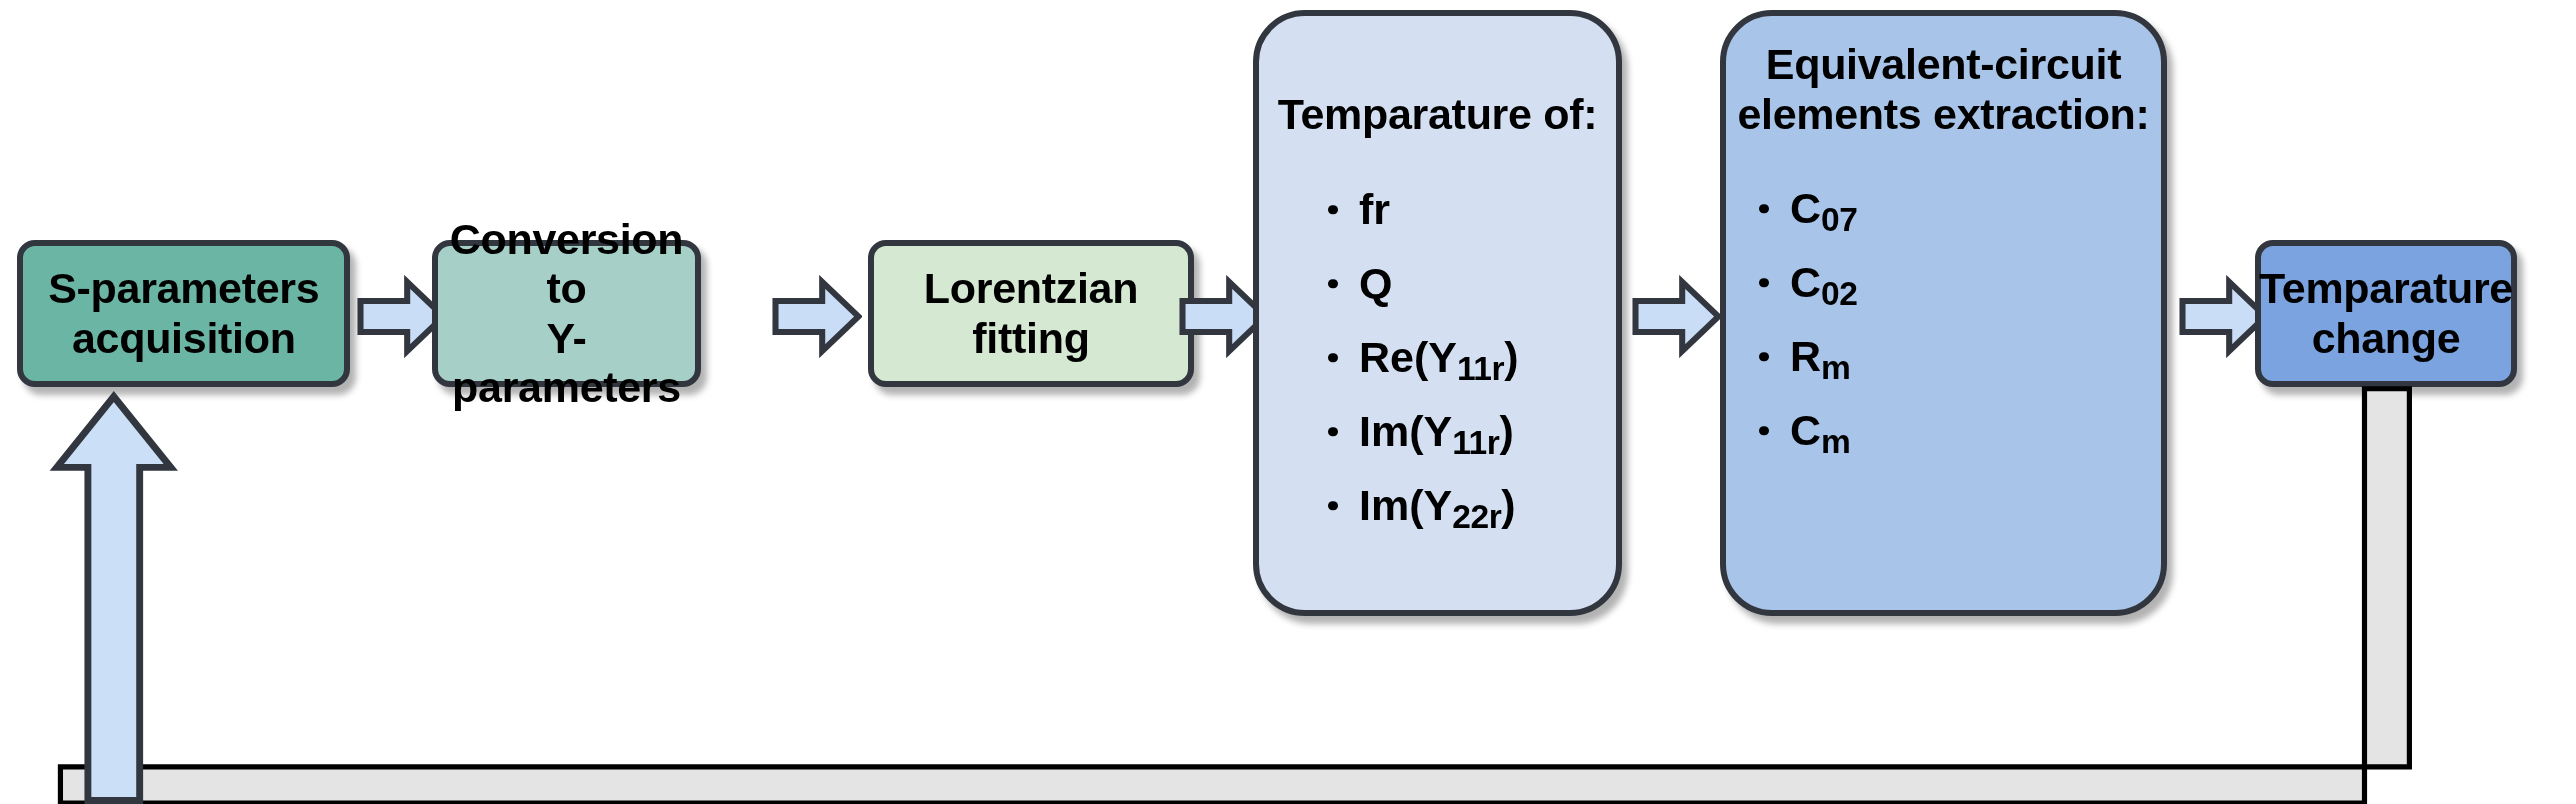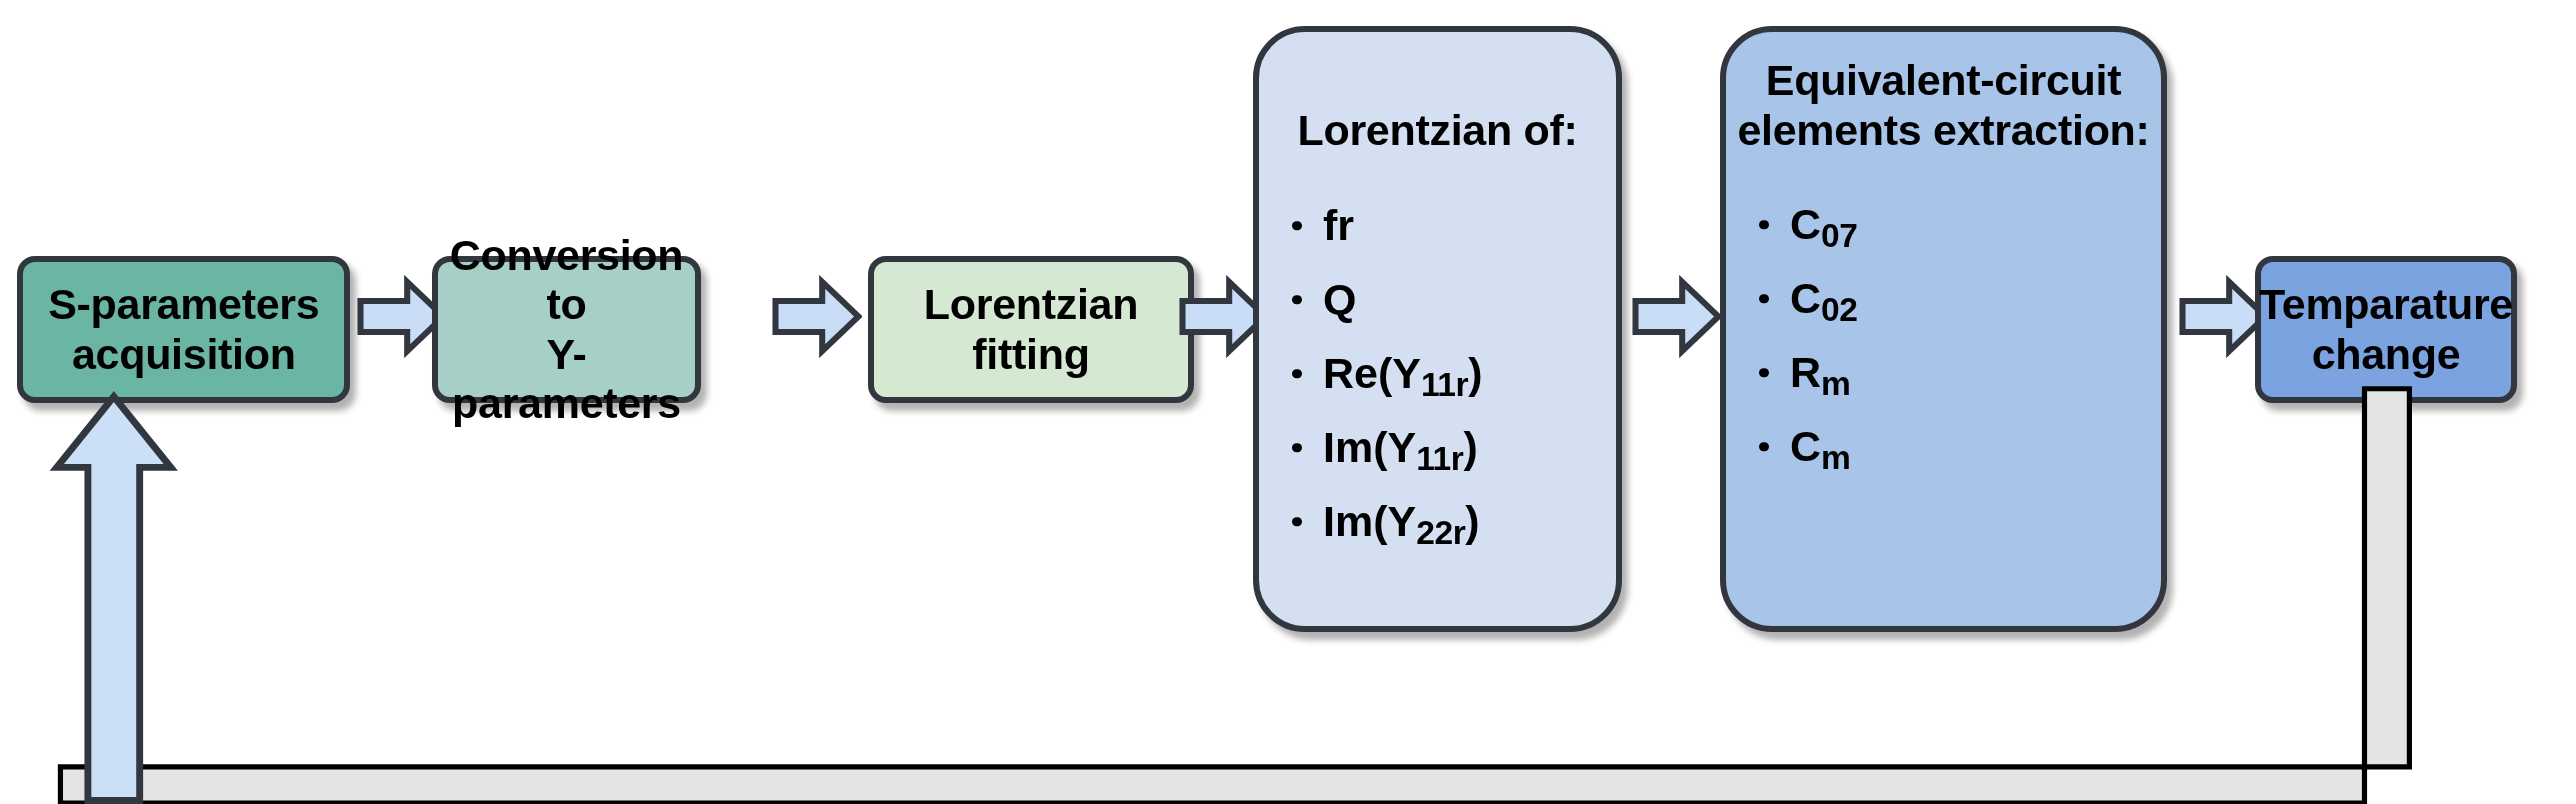--- a/index.html
+++ b/index.html
@@ -27,21 +27,20 @@
     border: 6px solid #31363f;
     border-radius: 29px;
     display: flex;
     flex-direction: column;
     align-items: center;
     justify-content: center;
     color: #000000;
     font-weight: bold;
     text-align: center;
     box-shadow: 6px 7.8px 6px rgba(0,0,0,0.30);
-    margin-top: 16px;
   }
   .box .title {
     font-size: 43px;
     line-height: 1.14;
     letter-spacing: -0.3px;
     white-space: pre-line;
   }
 
   
   .box--step { padding: 0 12px; border-radius: 18px; }
@@ -135,22 +134,22 @@
 fitting</div>
   </div>
 
   <div class="arrow" style="left:1179px; top:275px; width:90px; height:83px;">
     <svg width="90" height="83" viewBox="0 0 104 96">
       <path d="M4 30 L58 30 L58 8 L100 48 L58 88 L58 66 L4 66 Z" fill="#c9ddf7" stroke="#31363f" stroke-width="7" stroke-linejoin="miter"></path>
     </svg>
   </div>
 
   <div class="box box--list" style="left:1253px; top:10.4px; width:369px; height:606px; background:#d4e0f2;">
-    <div class="title" style="margin-top:74px;">Lorentzian of:</div>
-    <ul class="bullets" style="margin-top:48px;">
+    <div class="title" style="margin-top:74px;">Temparature of:</div>
+    <ul class="bullets" style="margin-top:48px;padding-left:36px;">
       <li style="margin-bottom:31px;">
         <span>fr</span>
       </li>
       <li style="margin-bottom:31px;">
         <span>Q</span>
       </li>
       <li style="margin-bottom:31px;">
         <span>Re(Y</span><sub>11r</sub><span>)</span>
       </li>
       <li style="margin-bottom:31px;">

